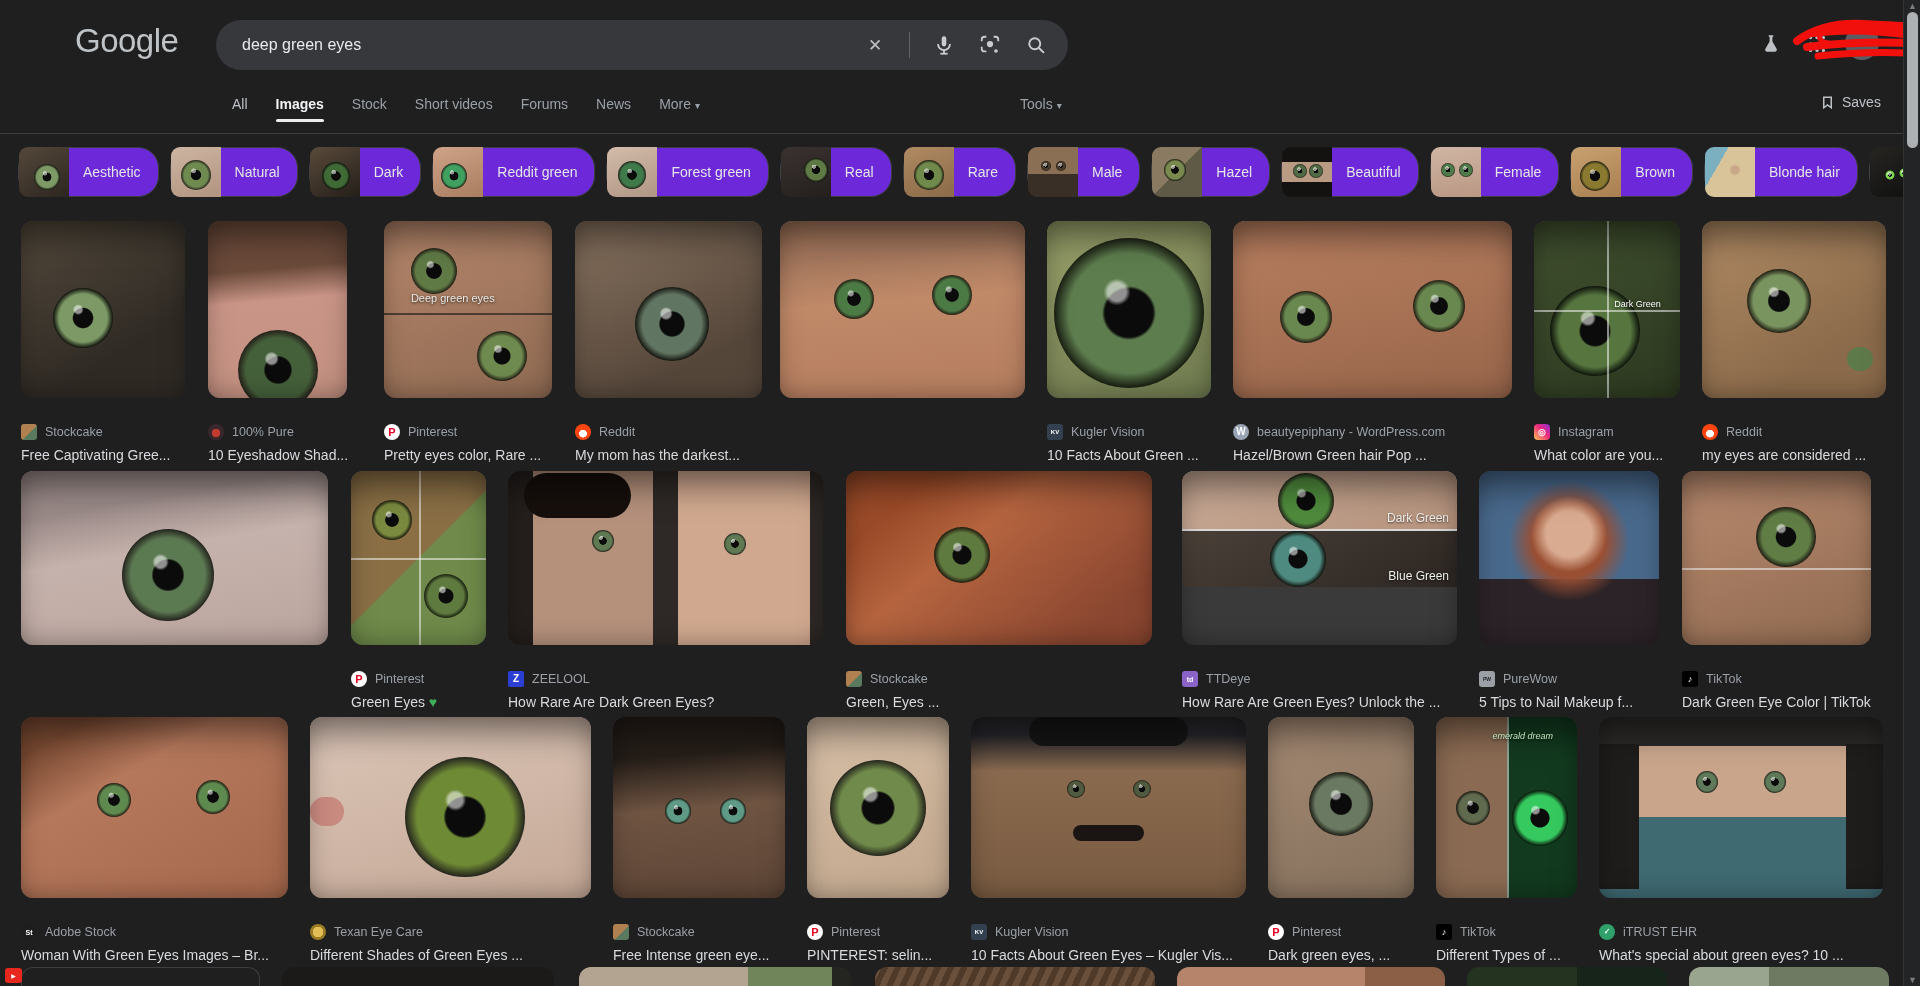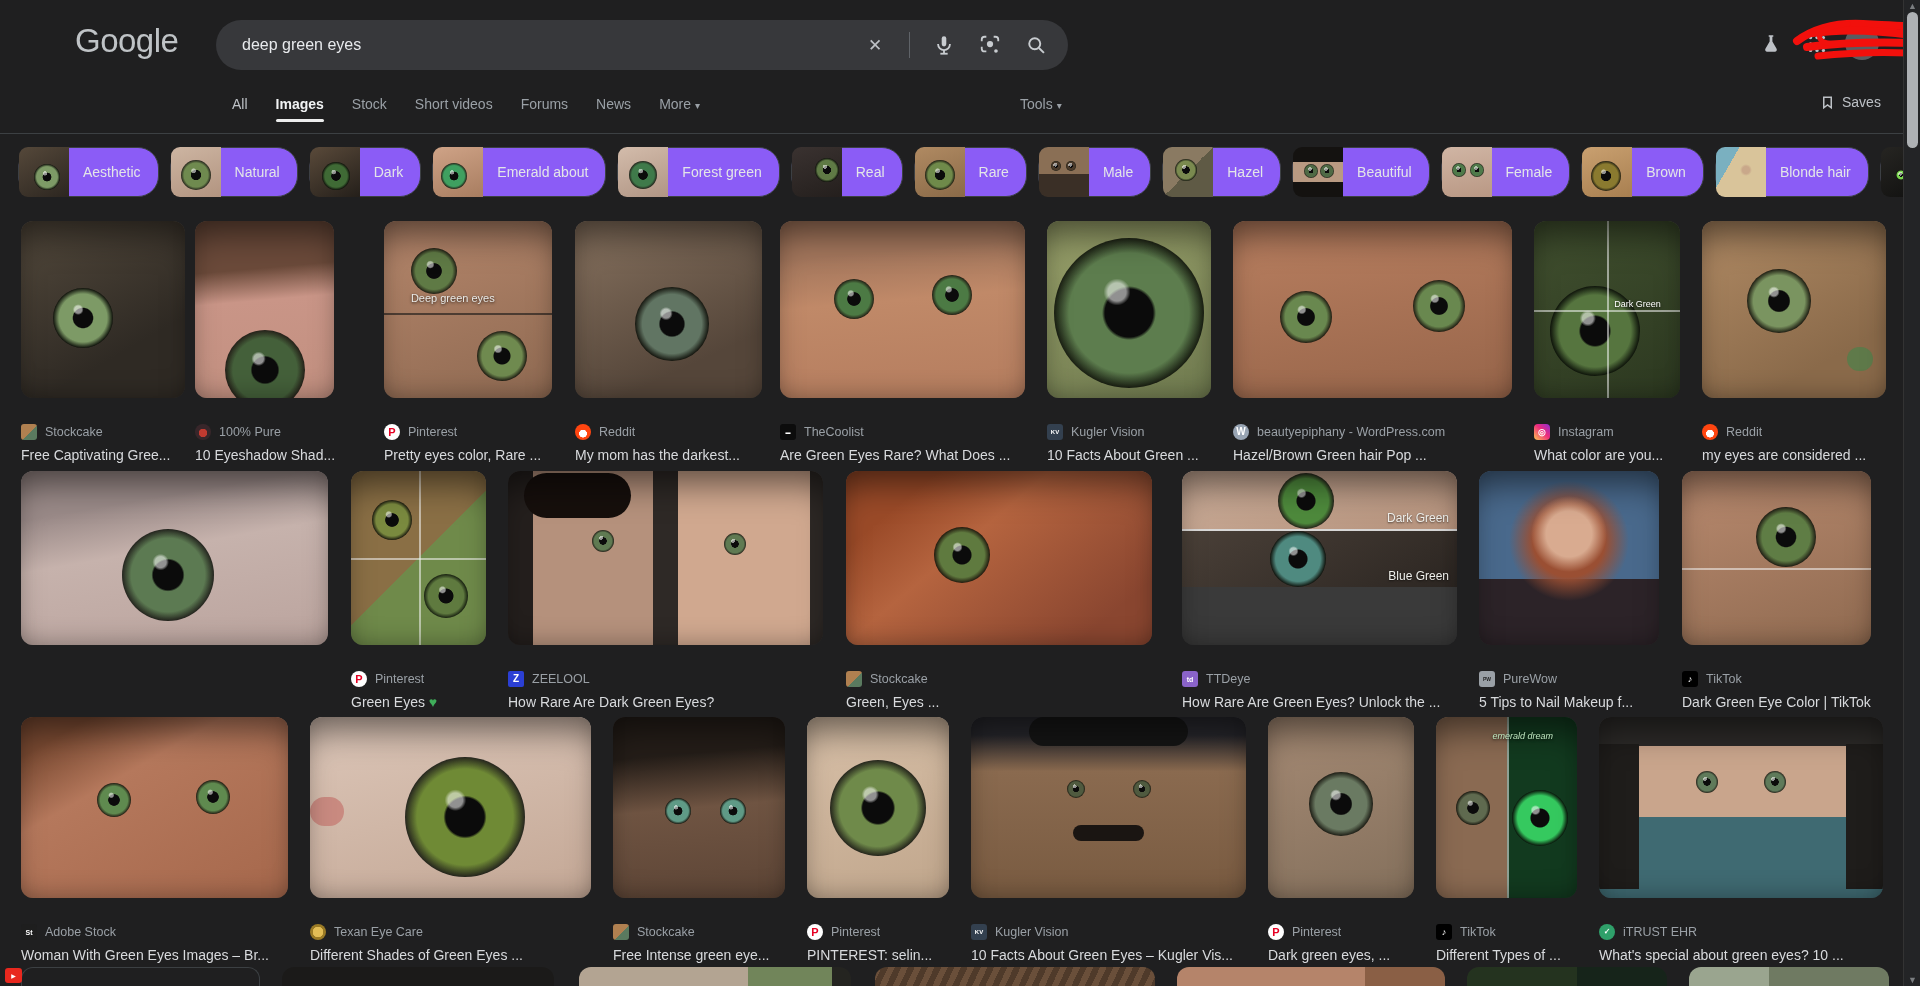--- a/index.html
+++ b/index.html
@@ -35,21 +35,21 @@
   .tab { color:#9aa0a6; padding-bottom:14px; position:relative; cursor:pointer; white-space:nowrap; }
   .tab.first { color:#bdc1c6; }
   .tab.active { color:#f1f3f4; font-weight:bold; }
   .tab.active::after { content:""; position:absolute; left:0; right:0; bottom:4px; height:3px; background:#eceded; border-radius:2px; }
   .caret { font-size:10px; color:#9aa0a6; margin-left:4px; }
   .tools { position:absolute; left:1020px; top:96px; font-size:14px; color:#9aa0a6; cursor:pointer; }
   .saves { position:absolute; left:1820px; top:94px; display:flex; align-items:center; gap:7px; font-size:14px; color:#bdc1c6; cursor:pointer; }
   .hdr-divider { position:absolute; left:0; right:0; top:133px; height:1px; background:#3c4043; }
   
   .chips { position:absolute; left:18px; top:147px; display:flex; gap:11px; width:1902px; overflow:hidden; }
-  .chip { flex:0 0 auto; display:flex; align-items:center; height:50px; border:1px solid #3c4043; border-radius:21px; cursor:pointer; background:#8b5cf6; }
+  .chip { flex:0 0 auto; display:flex; align-items:center; height:50px; border:1px solid #3c4043; border-radius:21px; cursor:pointer; background:#6d28d9; }
   .chip-thumb { width:50px; height:50px; border-radius:9px 0 0 9px; position:relative; overflow:hidden; flex:0 0 auto; }
   .chip-label { padding:0 17px 0 14px; font-size:14px; color:#e3e5e8; white-space:nowrap; }
   
   .grid { position:absolute; inset:0; }
   .card { position:absolute; }
   .thumb-img { position:relative; overflow:hidden; border-radius:12px; background:#3a3a3a; width:100%; cursor:pointer; }
   .thumb-img::after { content:""; position:absolute; inset:0; border-radius:inherit;
       box-shadow: inset 0 26px 34px -14px rgba(0,0,0,.55), inset 0 -16px 26px -16px rgba(0,0,0,.35); pointer-events:none; }
   .iris { position:absolute; border-radius:50%; transform:translate(-50%,-50%); }
   .blk { position:absolute; }
@@ -178,21 +178,21 @@
     <div class="chip">
       <div class="chip-thumb" style="background: linear-gradient(150deg, rgb(90, 74, 58), rgb(36, 31, 26));">
         <div class="iris" style="left: 52%; top: 58%; width: 28px; height: 28px; background: radial-gradient(circle at 42% 36%, rgba(255, 255, 255, 0.55) 0px, rgba(255, 255, 255, 0.55) 2px, rgba(255, 255, 255, 0) 2.52px), radial-gradient(circle, rgb(11, 11, 11) 0px, rgb(11, 11, 11) 4.48px, rgb(63, 106, 53) 5.04px, rgb(63, 106, 53) 11.2px, rgba(8, 12, 6, 0.85) 14px);"></div>
       </div>
       <span class="chip-label">Dark</span>
     </div>
     <div class="chip">
       <div class="chip-thumb" style="background: linear-gradient(160deg, rgb(207, 163, 135), rgb(168, 125, 96));">
         <div class="iris" style="left: 42%; top: 58%; width: 26px; height: 26px; background: radial-gradient(circle at 42% 36%, rgba(255, 255, 255, 0.55) 0px, rgba(255, 255, 255, 0.55) 2px, rgba(255, 255, 255, 0) 2.34px), radial-gradient(circle, rgb(11, 11, 11) 0px, rgb(11, 11, 11) 4.16px, rgb(63, 160, 96) 4.68px, rgb(63, 160, 96) 10.4px, rgba(8, 12, 6, 0.85) 13px);"></div>
       </div>
-      <span class="chip-label">Emerald about</span>
+      <span class="chip-label">Reddit green</span>
     </div>
     <div class="chip">
       <div class="chip-thumb" style="background: linear-gradient(160deg, rgb(211, 188, 171), rgb(176, 149, 132));">
         <div class="iris" style="left: 50%; top: 55%; width: 28px; height: 28px; background: radial-gradient(circle at 42% 36%, rgba(255, 255, 255, 0.55) 0px, rgba(255, 255, 255, 0.55) 2px, rgba(255, 255, 255, 0) 2.52px), radial-gradient(circle, rgb(11, 11, 11) 0px, rgb(11, 11, 11) 4.48px, rgb(63, 122, 74) 5.04px, rgb(63, 122, 74) 11.2px, rgba(8, 12, 6, 0.85) 14px);"></div>
       </div>
       <span class="chip-label">Forest green</span>
     </div>
     <div class="chip">
       <div class="chip-thumb" style="background: linear-gradient(160deg, rgb(58, 50, 48), rgb(36, 31, 29));">
         <div class="iris" style="left: 70%; top: 45%; width: 24px; height: 24px; background: radial-gradient(circle at 42% 36%, rgba(255, 255, 255, 0.55) 0px, rgba(255, 255, 255, 0.55) 2px, rgba(255, 255, 255, 0) 2.16px), radial-gradient(circle, rgb(11, 11, 11) 0px, rgb(11, 11, 11) 3.84px, rgb(95, 122, 69) 4.32px, rgb(95, 122, 69) 9.6px, rgba(8, 12, 6, 0.85) 12px);"></div>
@@ -258,21 +258,21 @@
         <div class="iris" style="left: 38%; top: 55%; width: 60px; height: 60px; background: radial-gradient(circle at 42% 36%, rgba(255, 255, 255, 0.55) 0px, rgba(255, 255, 255, 0.55) 3.6px, rgba(255, 255, 255, 0) 5.4px), radial-gradient(circle, rgb(11, 11, 11) 0px, rgb(11, 11, 11) 9.6px, rgb(125, 154, 102) 10.8px, rgb(125, 154, 102) 24px, rgba(8, 12, 6, 0.85) 30px);"></div>
       </div>
       <div class="meta">
         <div class="src-line">
           <div class="fav" style="background: linear-gradient(135deg, rgb(176, 128, 80) 0px, rgb(176, 128, 80) 55%, rgb(90, 122, 95) 55%); border-radius: 3px;"></div>
           <span class="src-txt">Stockcake</span>
         </div>
         <div class="title-line"><span>Free Captivating Gree...</span></div>
       </div>
     </div>
-    <div class="card" style="left: 195px; top: 221px; width: 139px;">
+    <div class="card" style="left: 208px; top: 221px; width: 139px;">
       <div class="thumb-img" style="height: 177px; background: linear-gradient(175deg, rgb(107, 74, 58) 0px, rgb(107, 74, 58) 28%, rgb(201, 149, 135) 45%, rgb(194, 144, 128));">
         <div class="iris" style="left: 50%; top: 84%; width: 80px; height: 80px; background: radial-gradient(circle at 42% 36%, rgba(255, 255, 255, 0.55) 0px, rgba(255, 255, 255, 0.55) 4.8px, rgba(255, 255, 255, 0) 7.2px), radial-gradient(circle, rgb(11, 11, 11) 0px, rgb(11, 11, 11) 12.8px, rgb(68, 96, 58) 14.4px, rgb(68, 96, 58) 32px, rgba(8, 12, 6, 0.85) 40px);"></div>
       </div>
       <div class="meta">
         <div class="src-line">
           <div class="fav" style="background: radial-gradient(circle at 50% 56%, rgb(194, 58, 48) 0px, rgb(194, 58, 48) 34%, rgb(56, 38, 42) 37%); border-radius: 50%;"></div>
           <span class="src-txt">100% Pure</span>
         </div>
         <div class="title-line"><span>10 Eyeshadow Shad...</span></div>
       </div>
@@ -303,29 +303,20 @@
           <div class="fav" style="background: radial-gradient(circle at 50% 60%, rgb(255, 255, 255) 0px, rgb(255, 255, 255) 30%, rgb(255, 69, 16) 33%); border-radius: 50%;"></div>
           <span class="src-txt">Reddit</span>
         </div>
         <div class="title-line"><span>My mom has the darkest...</span></div>
       </div>
     </div>
     <div class="card" style="left: 780px; top: 221px; width: 245px;">
       <div class="thumb-img" style="height: 177px; background: linear-gradient(175deg, rgb(163, 118, 92) 0px, rgb(163, 118, 92) 20%, rgb(192, 137, 104) 45%, rgb(181, 125, 95));">
         <div class="iris" style="left: 30%; top: 44%; width: 40px; height: 40px; background: radial-gradient(circle at 42% 36%, rgba(255, 255, 255, 0.55) 0px, rgba(255, 255, 255, 0.55) 2.4px, rgba(255, 255, 255, 0) 3.6px), radial-gradient(circle, rgb(11, 11, 11) 0px, rgb(11, 11, 11) 6.4px, rgb(76, 122, 68) 7.2px, rgb(76, 122, 68) 16px, rgba(8, 12, 6, 0.85) 20px);"></div>
         <div class="iris" style="left: 70%; top: 42%; width: 40px; height: 40px; background: radial-gradient(circle at 42% 36%, rgba(255, 255, 255, 0.55) 0px, rgba(255, 255, 255, 0.55) 2.4px, rgba(255, 255, 255, 0) 3.6px), radial-gradient(circle, rgb(11, 11, 11) 0px, rgb(11, 11, 11) 6.4px, rgb(76, 122, 68) 7.2px, rgb(76, 122, 68) 16px, rgba(8, 12, 6, 0.85) 20px);"></div>
-      </div>
-      <div class="meta">
-        <div class="src-line">
-          <div class="fav" style="background: rgb(12, 12, 12); border-radius: 3px;">
-            <span style="font-size: 5px; color: rgb(255, 255, 255); line-height: 1;">▬</span>
-          </div>
-          <span class="src-txt">TheCoolist</span>
-        </div>
-        <div class="title-line"><span>Are Green Eyes Rare? What Does ...</span></div>
       </div>
     </div>
     <div class="card" style="left: 1047px; top: 221px; width: 164px;">
       <div class="thumb-img" style="height: 177px; background: linear-gradient(160deg, rgb(154, 162, 107), rgb(111, 122, 79));">
         <div class="iris" style="left: 50%; top: 52%; width: 150px; height: 150px; background: radial-gradient(circle at 42% 36%, rgba(255, 255, 255, 0.55) 0px, rgba(255, 255, 255, 0.55) 9px, rgba(255, 255, 255, 0) 13.5px), radial-gradient(circle, rgb(11, 11, 11) 0px, rgb(11, 11, 11) 24px, rgb(93, 125, 78) 27px, rgb(93, 125, 78) 60px, rgba(8, 12, 6, 0.85) 75px);"></div>
       </div>
       <div class="meta">
         <div class="src-line">
           <div class="fav" style="background: rgb(51, 64, 79); border-radius: 3px;">
             <span style="font-size: 6px; color: rgb(255, 255, 255); line-height: 1;">KV</span>

